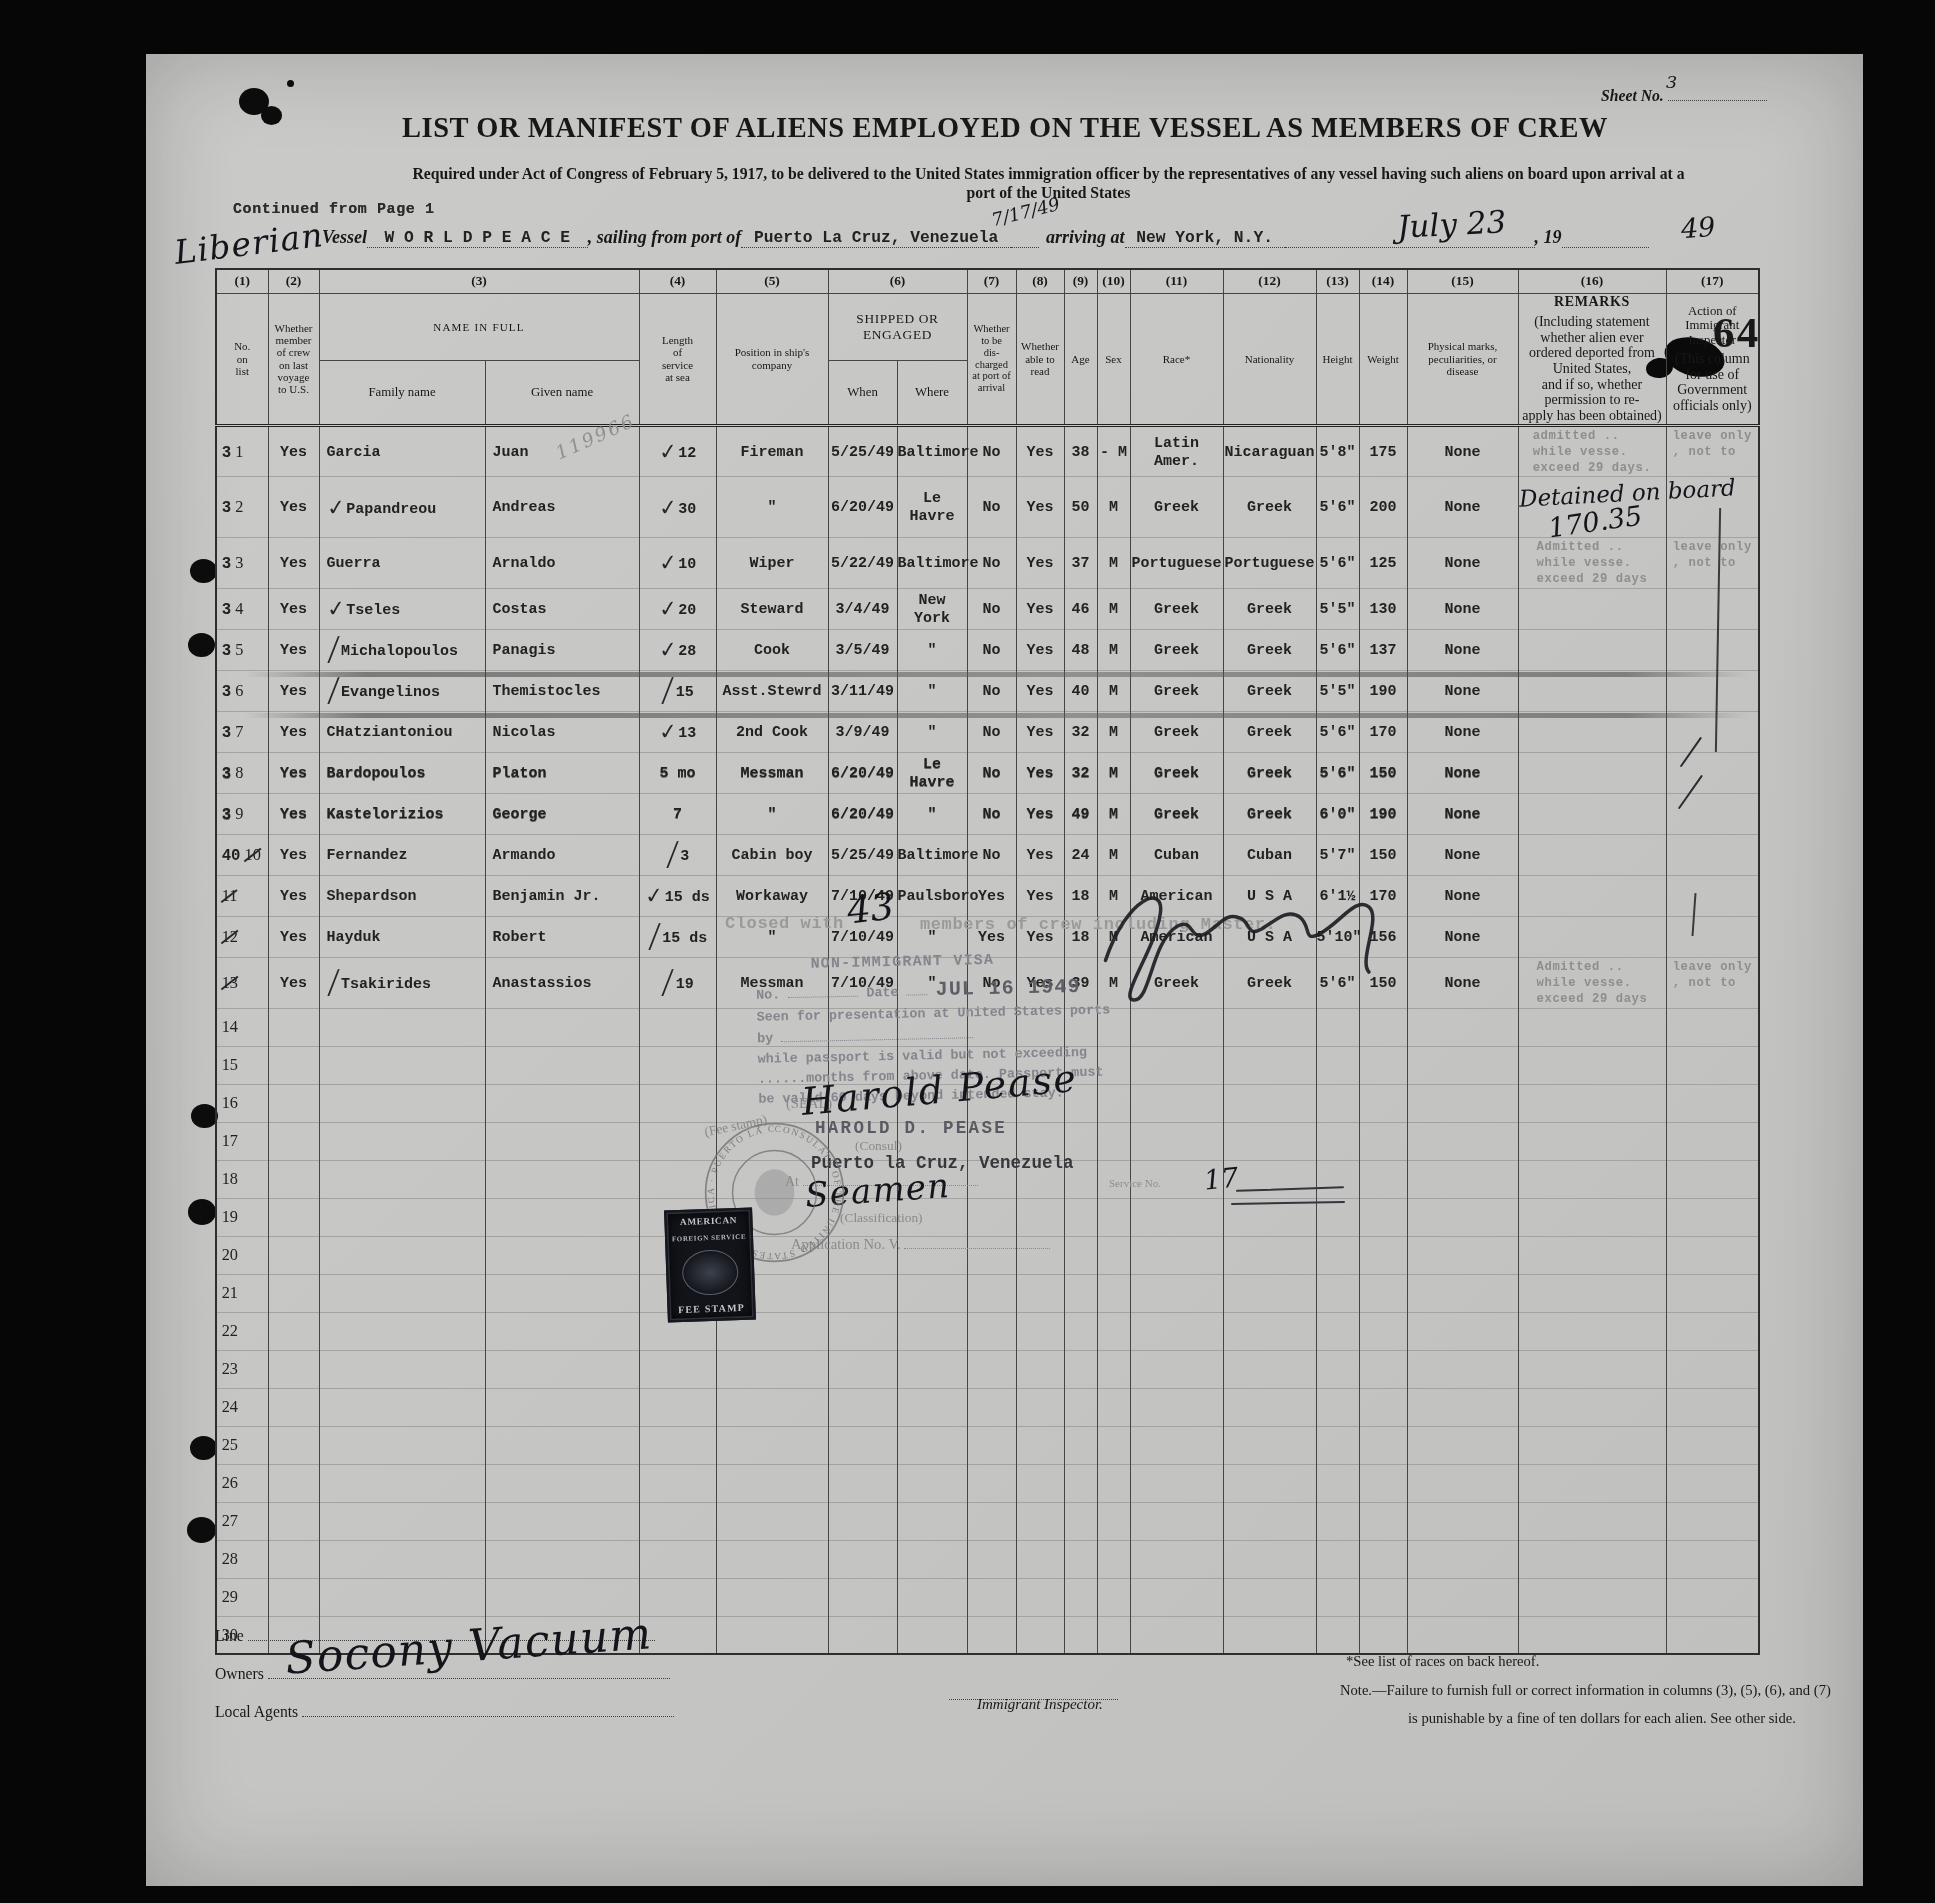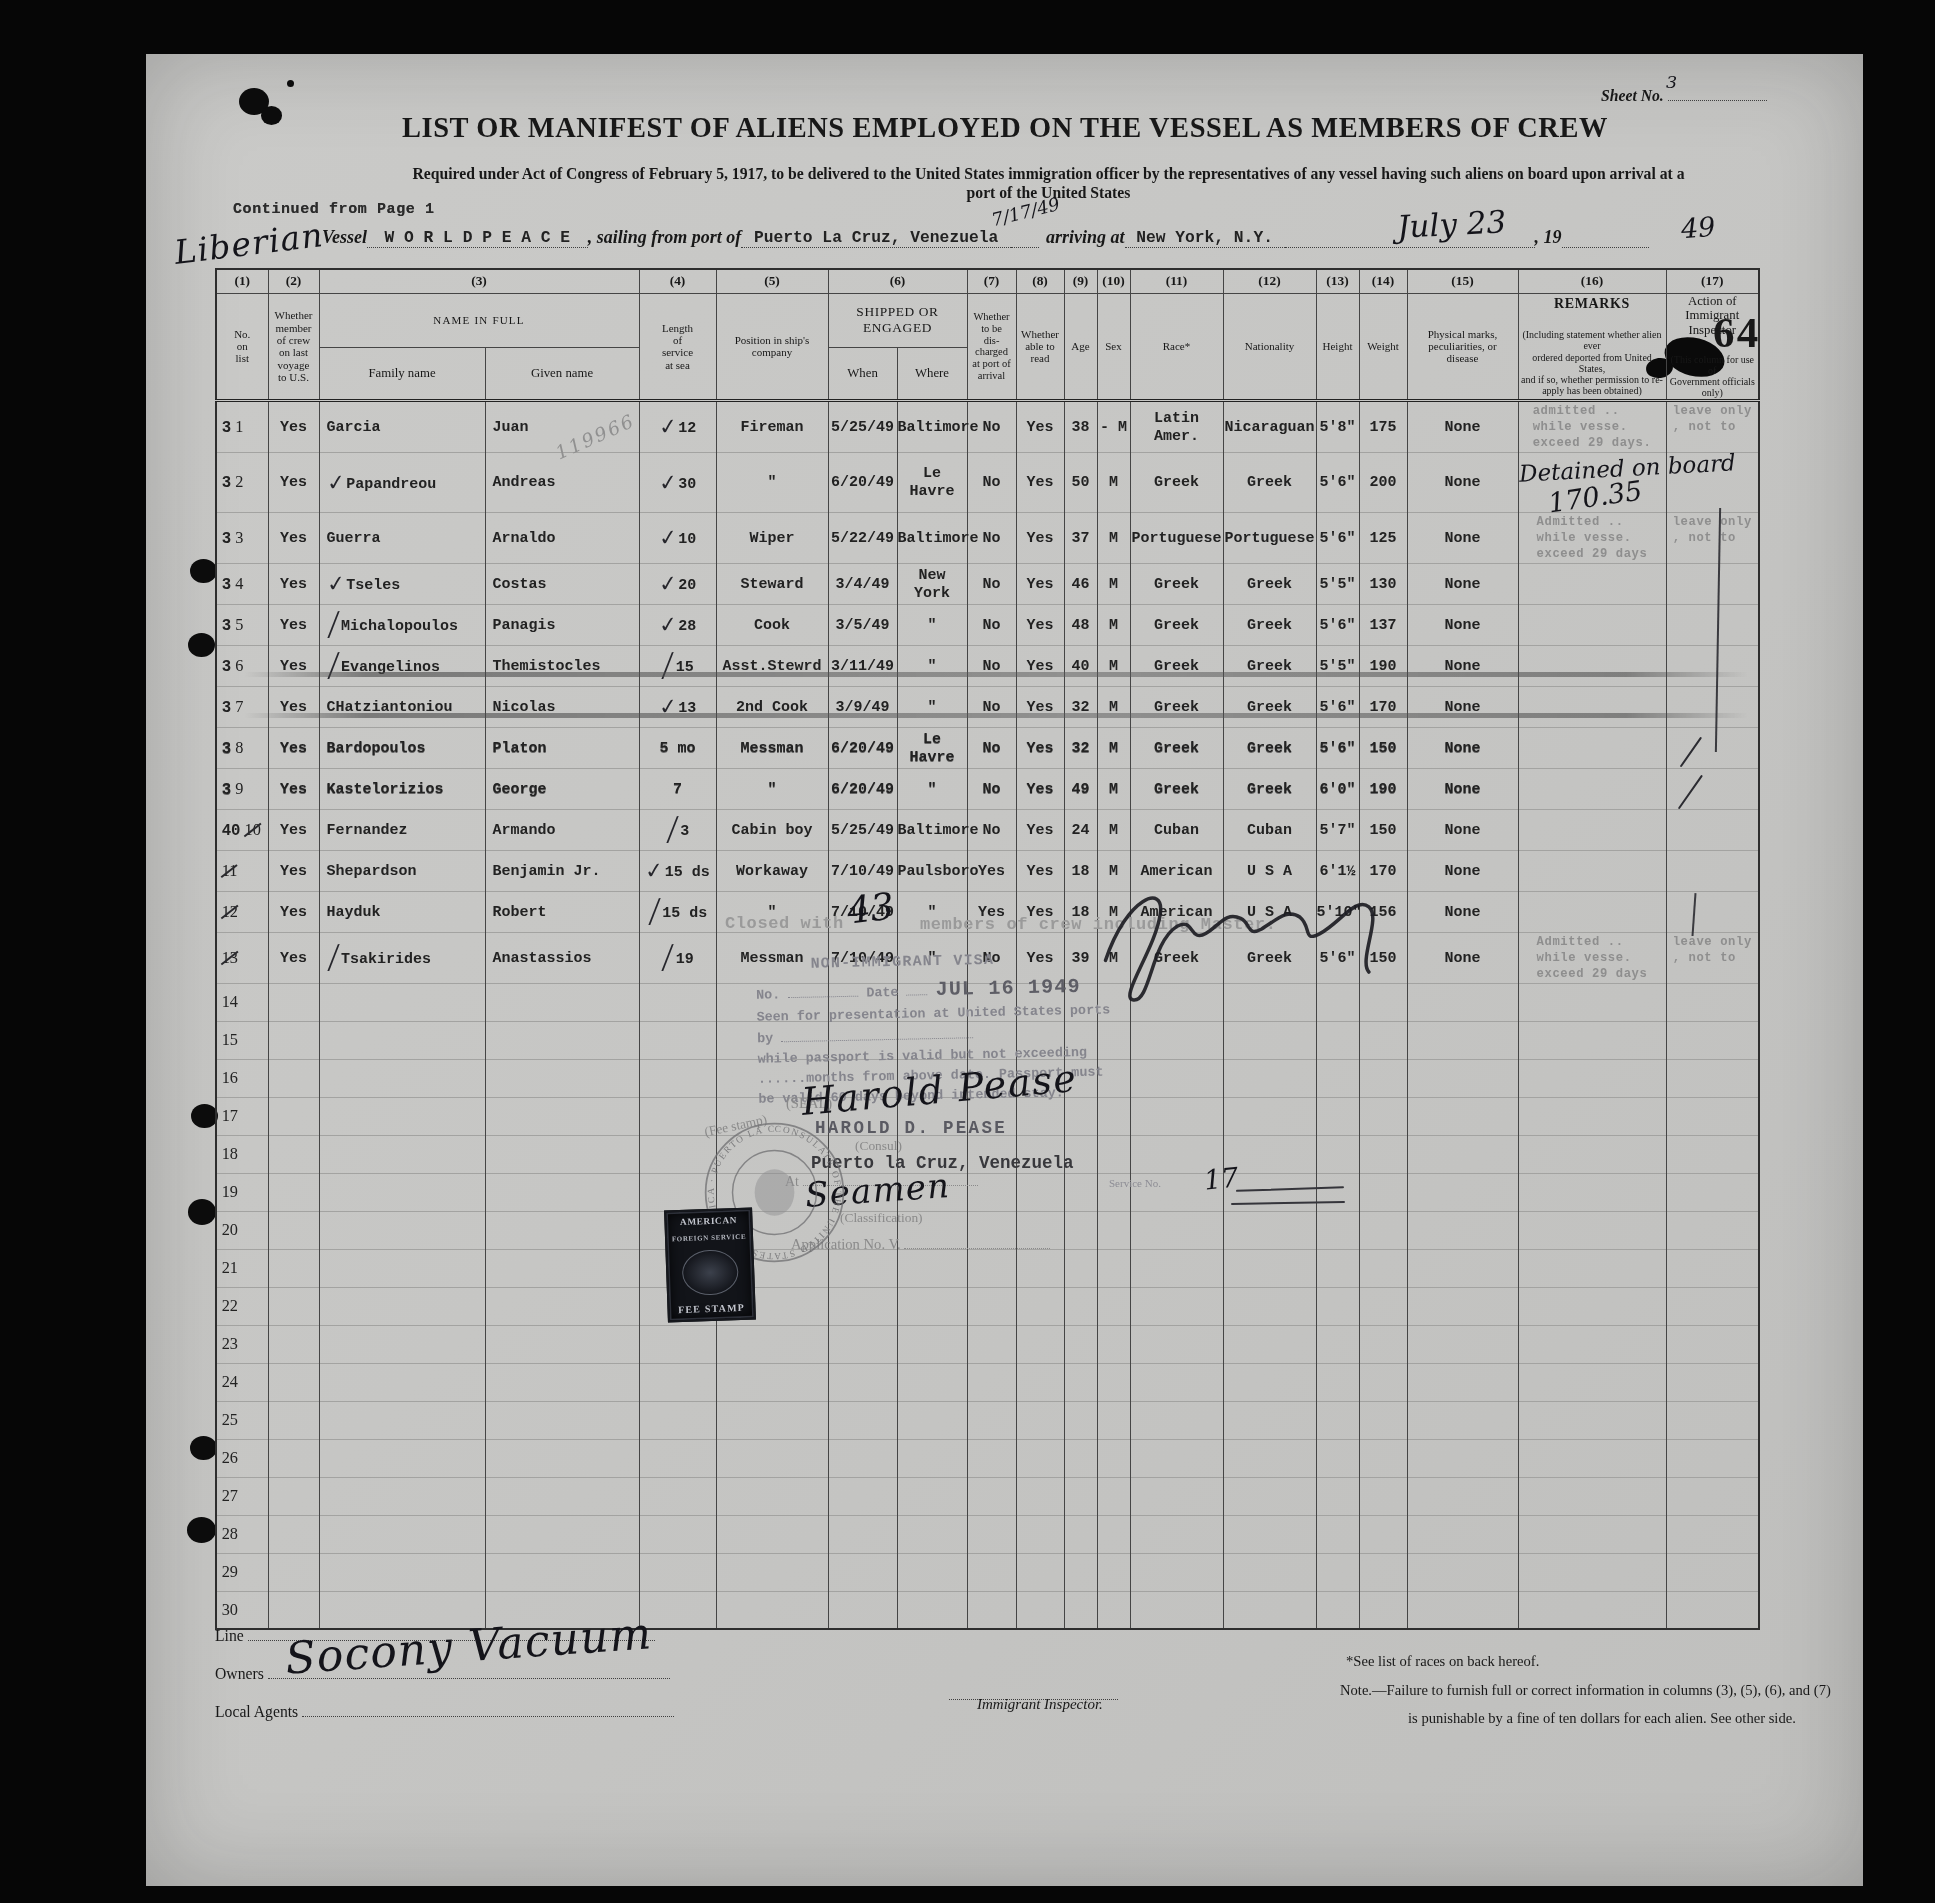--- a/index.html
+++ b/index.html
@@ -41,21 +41,21 @@
   #manifest thead th{border-bottom:1.2px solid #454545;vertical-align:middle;}
   #manifest thead tr.hsub th{border-bottom:3.5px double #222;}
   #manifest thead tr.hlabs th[rowspan]{border-bottom:3.5px double #222;}
   .hnumrow{height:24.4px;} .hnumrow th{font-size:13.4px;font-weight:700;text-align:center;vertical-align:top;padding-top:3.5px;}
   .hlabs{height:41px;} .hsub{height:40px;}
   .hlab{font-size:11px;line-height:1.12;text-align:center;font-weight:400;}
   .hname{font-size:11px;letter-spacing:1.2px;font-weight:400;text-align:center;}
   .hship{font-size:13.4px;letter-spacing:0.6px;font-weight:400;text-align:center;}
   .hsmall{font-size:10.5px;}
   .hsub th{font-size:12.8px;font-weight:400;text-align:center;}
-  .hbig-sub{font-size:10px;line-height:1.12;font-weight:400;margin-top:17px;}
+  .hbig-sub{font-size:14px;line-height:1.12;font-weight:400;margin-top:4px;}
   .hmain{font-size:14px;letter-spacing:0.6px;}
   #manifest tbody tr{border-bottom:0.9px solid #a3a3a1;}
   #manifest tbody tr.drow{height:41px;} #manifest tbody tr.erow{height:38px;}
   #manifest tbody td{text-align:center;font-size:15px;vertical-align:middle;}
   .c-no{text-align:left !important;padding-left:4.7px !important;white-space:nowrap;}
   .pnum{font-family:"Liberation Serif",serif;font-size:16.3px;color:#222;position:relative;display:inline-block;}
   .numslash::after{content:"";position:absolute;left:-2.3px;top:46%;width:130%;height:1.7px;background:#2a2a2e;transform:rotate(-38deg);}
   .stamp-pre{font-size:15.7px;margin-right:4.1px;}
   .c-family,.c-given{text-align:left !important;padding-left:7px !important;white-space:nowrap;}
   .hwmark{font-family:"DejaVu Sans","Liberation Sans",sans-serif;font-size:22px;color:#26262c;margin-right:1.2px;display:inline-block;transform:rotate(-6deg);vertical-align:-2.3px;}

